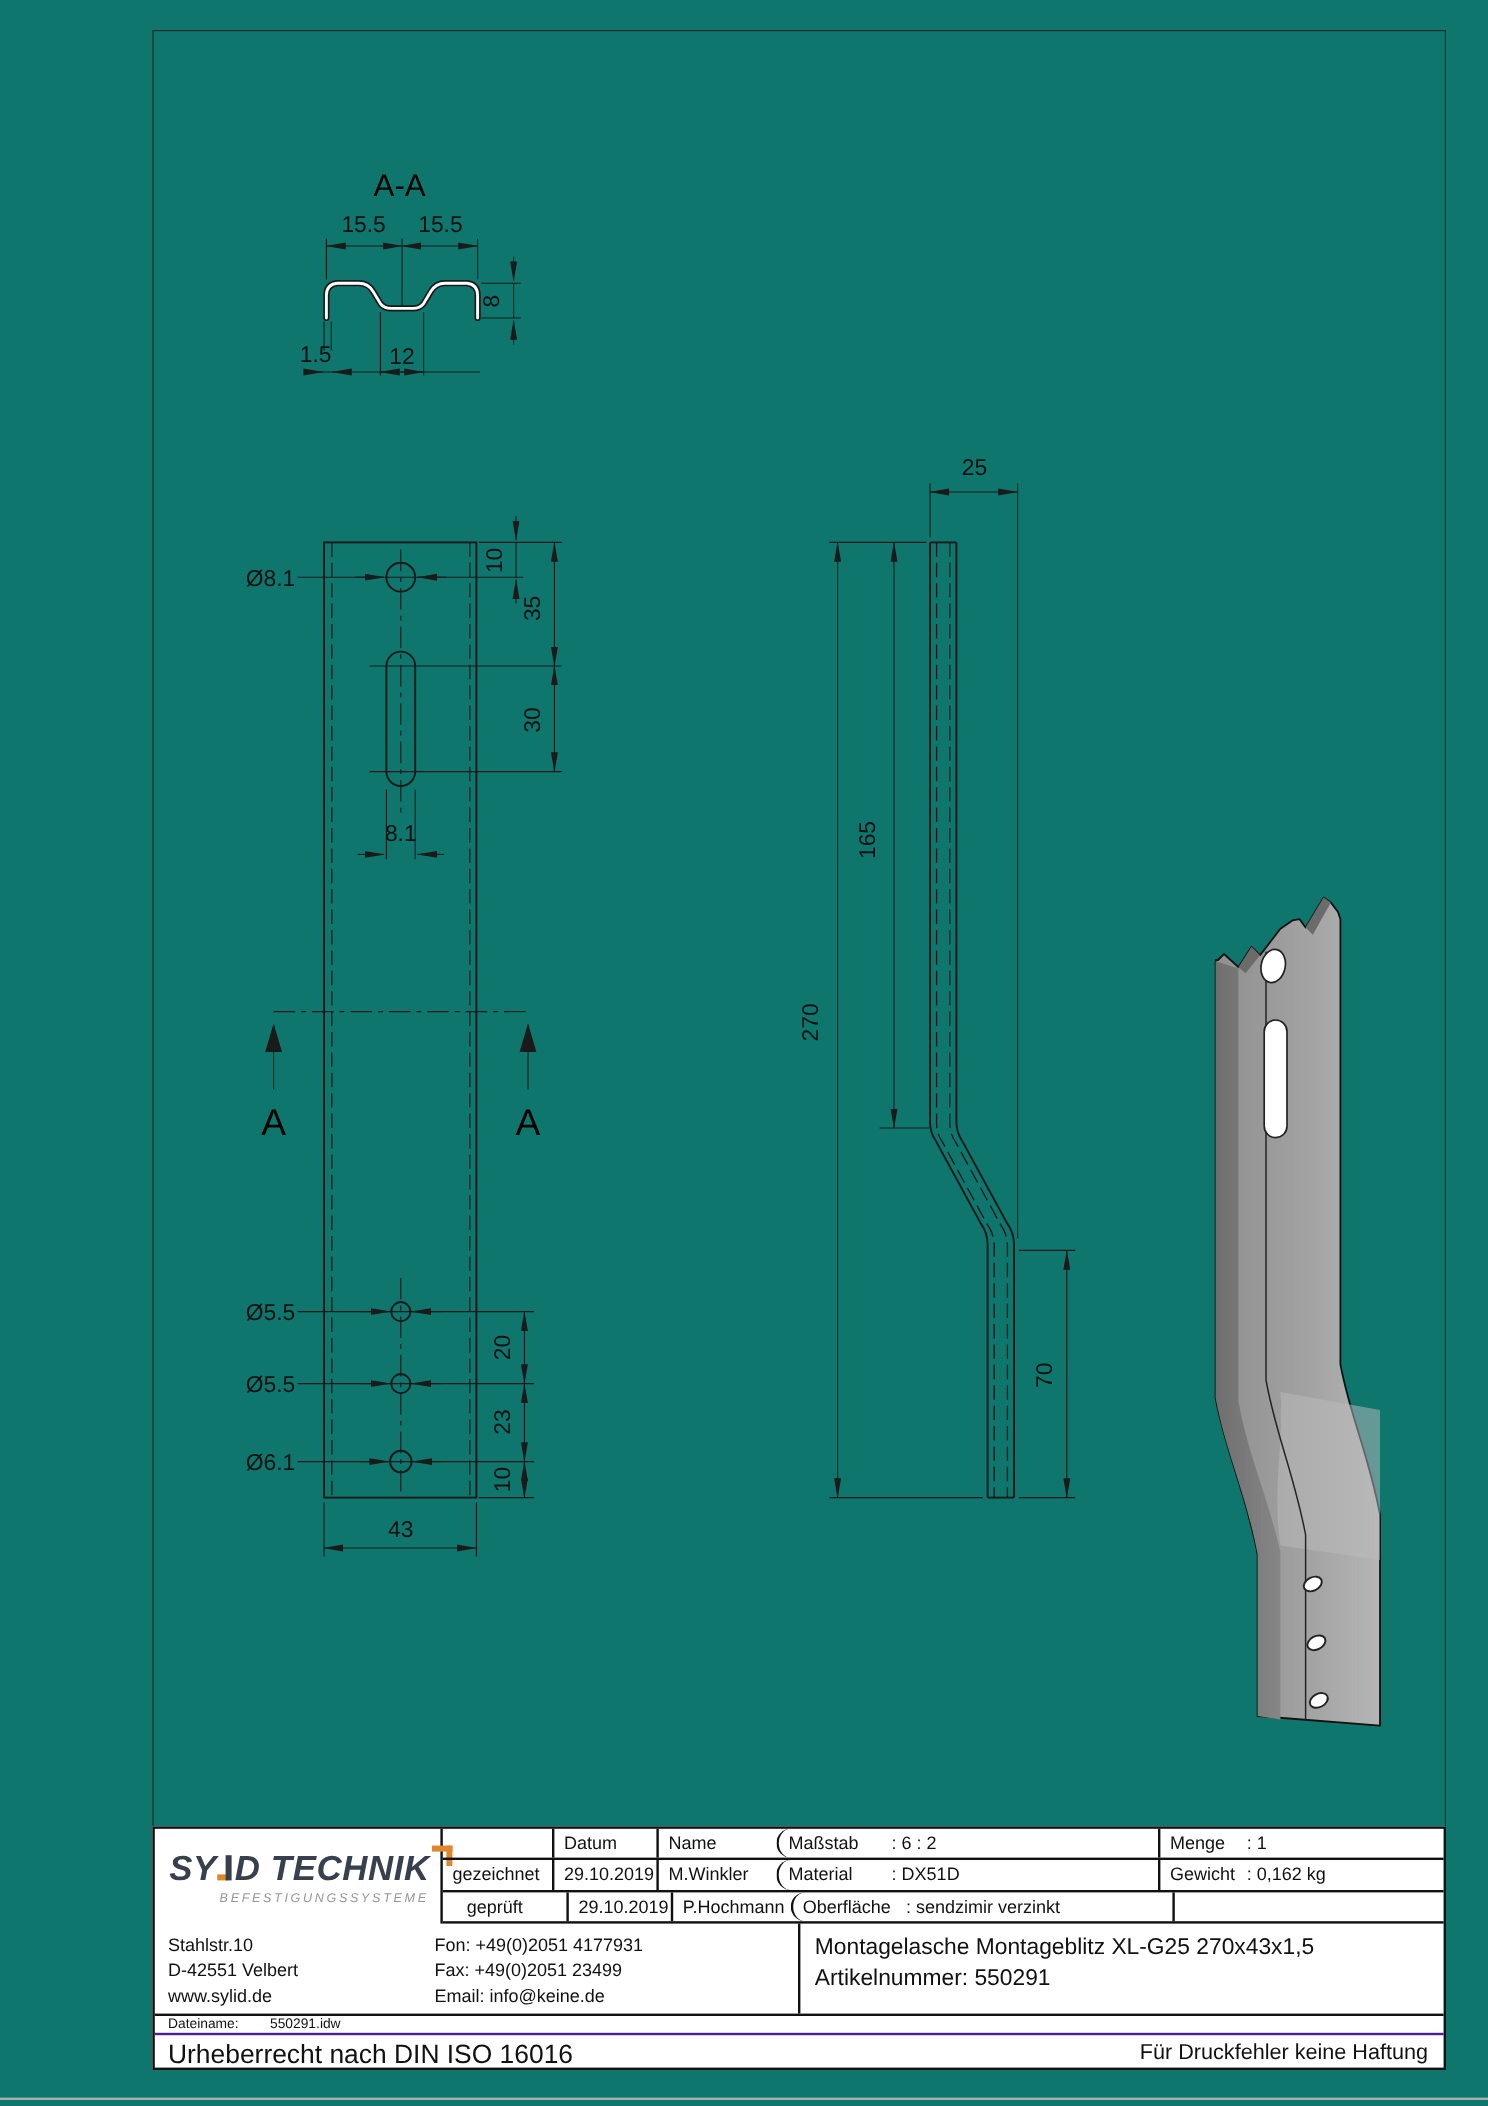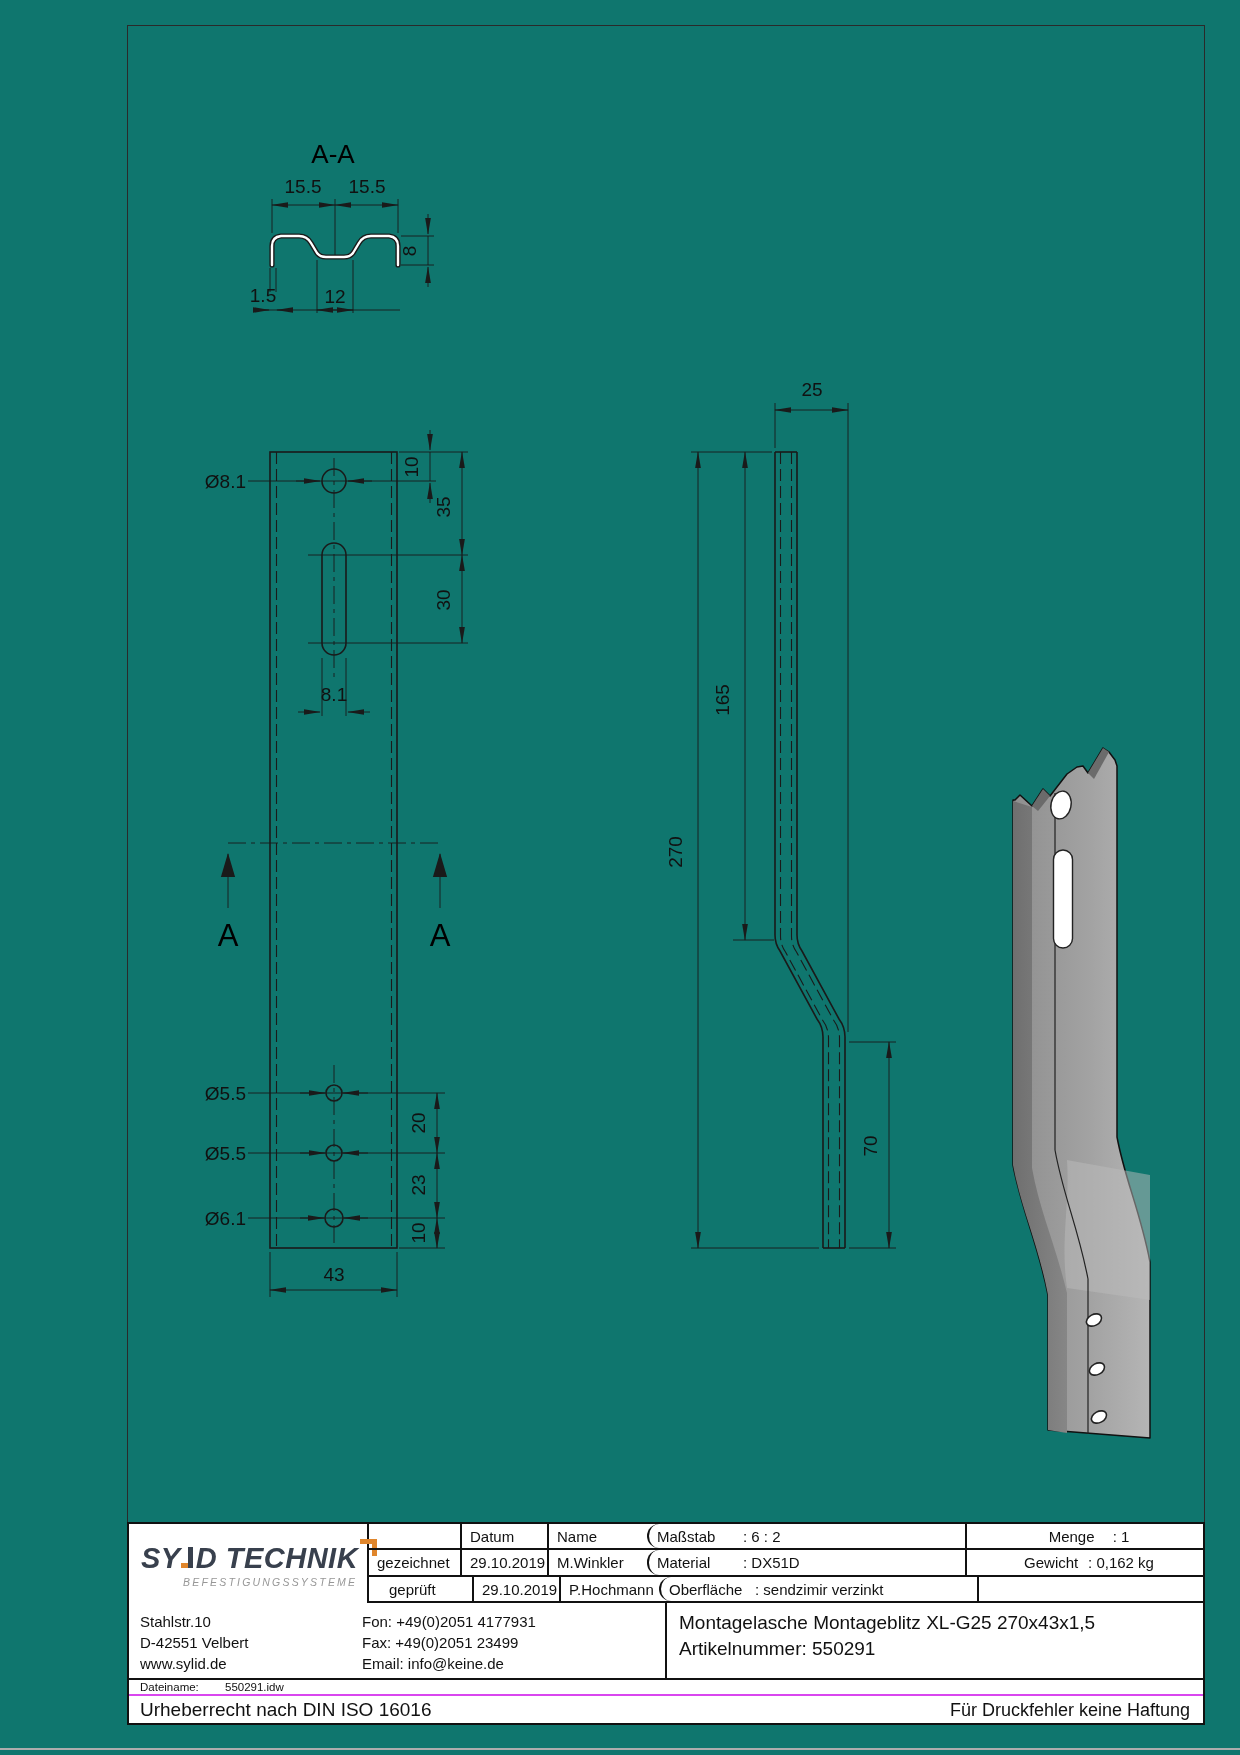--- a/index.html
+++ b/index.html
@@ -19,34 +19,34 @@
   .prof-b{stroke:#1a1a1a;stroke-width:5.2;fill:none;stroke-linecap:round;stroke-linejoin:round;}
   .prof-w{stroke:#fff;stroke-width:2.4;fill:none;stroke-linecap:round;stroke-linejoin:round;}
   
   #tb{position:absolute;left:127px;top:1522px;width:1078px;height:203px;
     border:2px solid #111;box-sizing:border-box;background:#fff;font-size:15px;}
   #tb .cell{box-sizing:border-box;white-space:nowrap;overflow:hidden;}
   .tb-logo{position:absolute;left:0;top:0;width:240px;height:79px;border-right:2px solid #111;box-sizing:border-box;font-style:italic;}
   .tb-row{position:absolute;left:240px;right:0;display:flex;box-sizing:border-box;border-bottom:2px solid #111;}
   .tb-row .cell{border-left:2px solid #111;padding:0 0 0 8px;display:flex;align-items:center;}
   .tb-row .cell:first-child{border-left:none;}
-  .w1{width:91px;}.w2{width:87px;}.w3{width:100px;}.w4{width:318px;border-radius:12px;}.w5{flex:1;justify-content:center;}
+  .w1{width:91px;}.w2{width:87px;}.w3{width:100px;}.w4{width:318px;border-radius:12px;}.w5{flex:1;}
   .lbl4{display:inline-block;width:86px;}
   .lbl5{display:inline-block;width:64px;}
   .tb-addr{position:absolute;left:0;top:79px;right:0;height:77px;border-bottom:2px solid #111;box-sizing:border-box;display:flex;}
   .addr-left{width:538px;border-right:2px solid #111;box-sizing:border-box;position:relative;}
   .addr-col{position:absolute;top:8px;line-height:21px;}
   .addr-col.a{left:11px;} .addr-col.b{left:233px;}
   .part-cell{flex:1;padding:7px 0 0 12px;line-height:26px;font-size:19px;}
-  .tb-file{position:absolute;left:0;top:156px;right:0;height:16px;border-bottom:2px solid #d946ef;
+  .tb-file{position:absolute;left:0;top:156px;right:0;height:16px;border-bottom:2px solid #4c1d95;
     box-sizing:border-box;font-size:11.5px;line-height:13px;}
   .tb-file .flab{position:absolute;left:11px;top:1px;}
   .tb-file .fval{position:absolute;left:96px;top:1px;}
   .tb-foot{position:absolute;left:0;top:172px;right:0;height:31px;box-sizing:border-box;}
-  .tb-foot .copy{position:absolute;left:11px;top:3px;font-size:19px;}
+  .tb-foot .copy{position:absolute;left:11px;top:3px;font-size:22px;}
   .tb-foot .disc{position:absolute;right:13px;top:4px;font-size:18px;}
   
   .logo-wrap{position:absolute;left:12px;top:18px;}
   .logo-line{font-weight:700;font-size:29px;color:#38404d;letter-spacing:0.5px;white-space:nowrap;}
   .li-wrap{position:relative;display:inline-block;width:15px;height:23px;vertical-align:baseline;}
   .li-stem{position:absolute;right:3px;bottom:0;width:5px;height:21px;background:#38404d;}
   .li-foot{position:absolute;left:0;bottom:0;width:9px;height:5px;background:#e0862c;}
   .logo-corner{display:inline-block;width:12px;height:12px;border-top:5px solid #e0862c;
     border-right:5px solid #e0862c;margin-left:2px;transform:translateY(-12px);}
   .logo-sub{font-size:10.5px;color:#979797;letter-spacing:2.2px;margin:1px 0 0 42px;}

